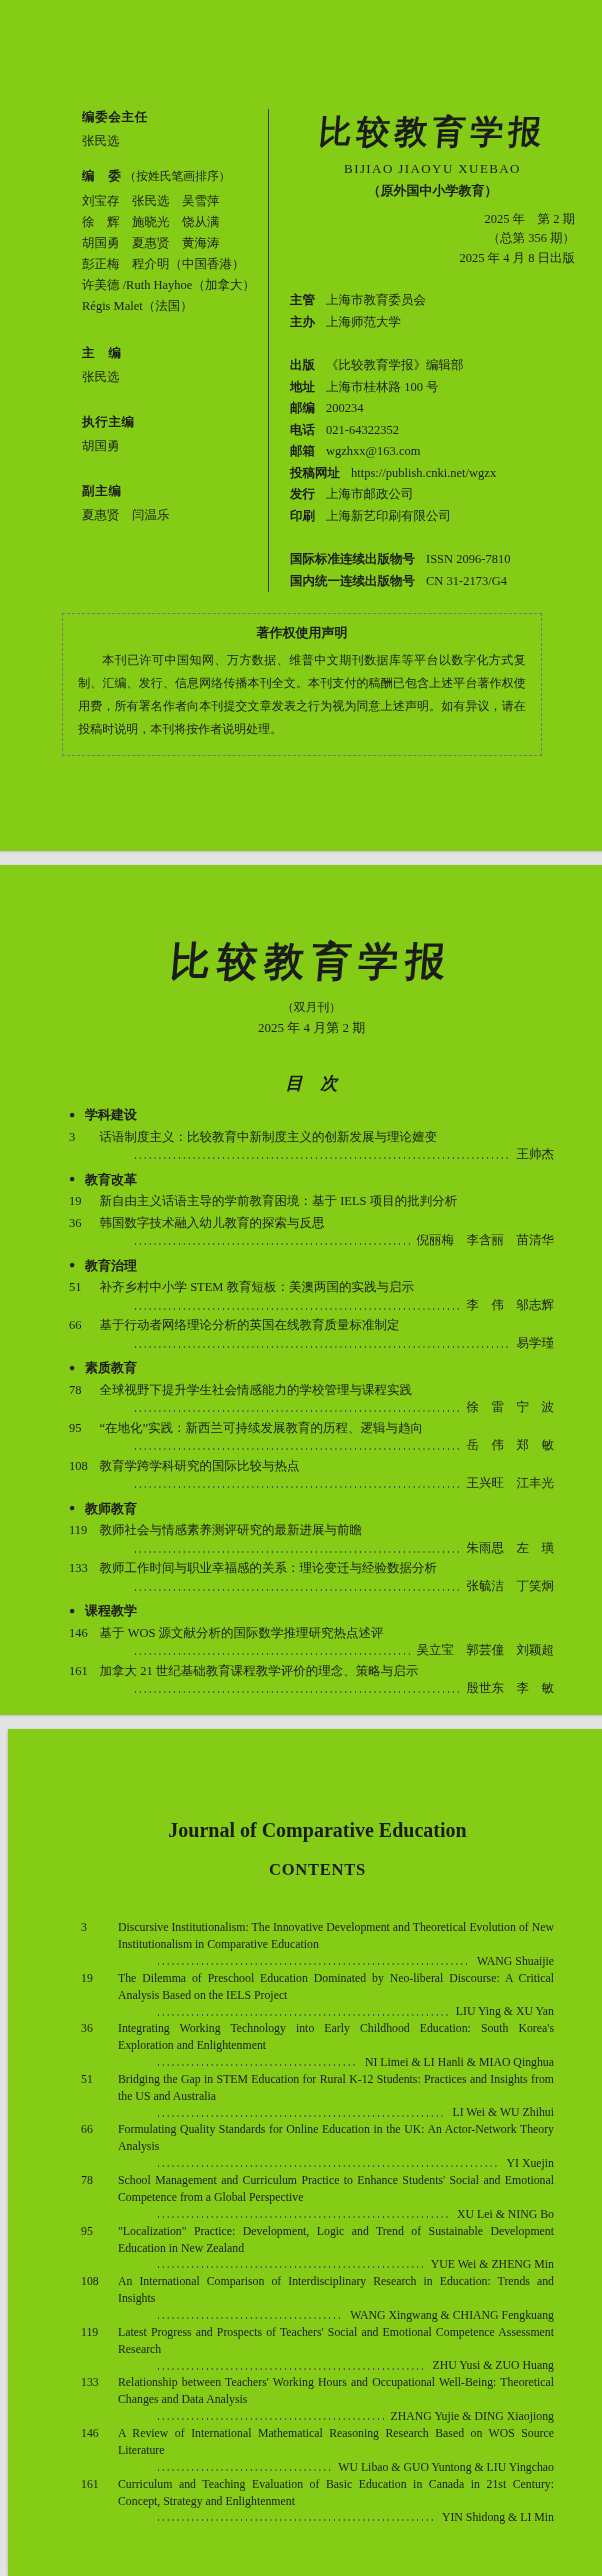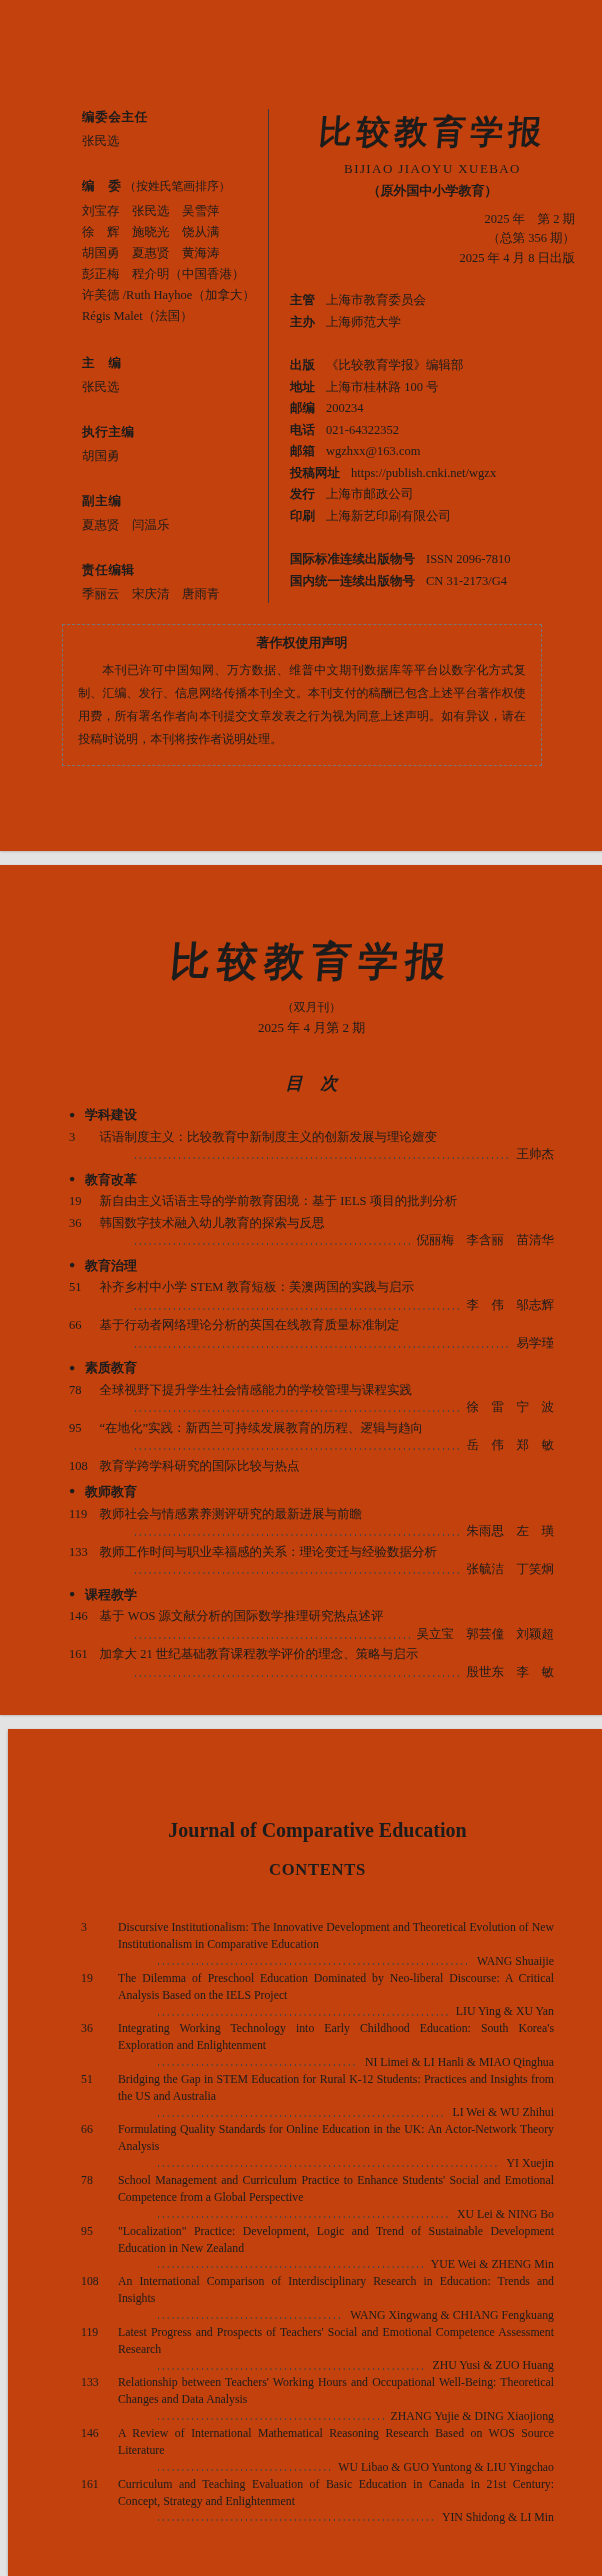--- a/index.html
+++ b/index.html
@@ -1,30 +1,30 @@
 <!DOCTYPE html>
 <html style="font-size:11px"><head>
 <meta charset="utf-8">
 <style>
   html,body{margin:0;padding:0;background:#e3e3e3;}
   body{width:603px;font-family:"Liberation Serif","DejaVu Serif",serif;color:#1c1c1c;}
   .canvas{width:603px;}
-  .page{background:#c2410c;box-shadow:0 0.7px 2.8px rgba(0,0,0,.28);overflow:hidden;box-sizing:border-box;}
+  .page{background:#84cc16;box-shadow:0 0.7px 2.8px rgba(0,0,0,.28);overflow:hidden;box-sizing:border-box;}
   .page-gap{height:14px;}
   #page1{height:851px;}
   #page2{height:850px;}
   #page3{height:847px;}
 
   
   .p1-cols{display:flex;padding:109px 28px 0 82px;align-items:stretch;}
   .p1-left{width:187px;flex:none;border-right:0.7px solid #3a3a3a;box-sizing:border-box;}
   .role-label{font-size:12.5px;font-weight:bold;font-family:"Liberation Sans","DejaVu Sans",sans-serif;letter-spacing:0.7px;}
   .role-label.inline{display:inline;}
   .role-names{font-size:12.5px;margin-top:7px;}
-  .committee{margin-top:28px;}
+  .committee{margin-top:18px;}
   .committee-note{font-size:11.8px;}
   .committee-row{font-size:12.5px;line-height:21px;}
   #committee-rows{margin-top:5.5px;}
   .role-block{margin-top:28px;}
 
   .p1-right{flex:1;padding-left:21px;}
   .calli{font-weight:900;transform:skewX(-5deg);font-family:"DejaVu Serif","Liberation Serif",serif;}
   .t1{font-size:33px;letter-spacing:4.9px;text-align:center;margin-top:1.4px;}
   .pinyin{text-align:center;font-size:13px;letter-spacing:1.4px;margin-top:5.5px;}
   .subtitle{text-align:center;font-size:13px;font-weight:bold;margin-top:5.5px;font-family:"Liberation Sans","DejaVu Sans",sans-serif;}
@@ -99,24 +99,20 @@
               <div class="role-names">张民选</div>
             </div>
             <div class="role-block">
               <div class="role-label">执行主编</div>
               <div class="role-names">胡国勇</div>
             </div>
             <div class="role-block">
               <div class="role-label">副主编</div>
               <div class="role-names">夏惠贤　闫温乐</div>
             </div>
-            <div class="role-block">
-              <div class="role-label">责任编辑</div>
-              <div class="role-names">季丽云　宋庆清　唐雨青</div>
-            </div>
           </div>
       </div>
 
       <div class="p1-right">
         <div class="calli t1">比较教育学报</div>
         <div class="pinyin">BIJIAO JIAOYU XUEBAO</div>
         <div class="subtitle">（原外国中小学教育）</div>
         <div class="issue-lines" id="issue-lines">
             <div class="issue-line">2025 年　第 2 期</div>
             <div class="issue-line">（总第 356 期）</div>
@@ -282,20 +278,24 @@
             <div class="toc-l2">
               <span class="dots"></span>
               <span class="toc-authors">岳　伟　郑　敏</span>
             </div>
           </div>
           <div class="toc-item">
             <div class="toc-l1">
               <span class="toc-page">108</span>
               <span class="toc-title">教育学跨学科研究的国际比较与热点</span>
             </div>
+            <div class="toc-l2">
+              <span class="dots"></span>
+              <span class="toc-authors">王兴旺　江丰光</span>
+            </div>
           </div>
         </div>
         <div class="toc-section">
           <div class="toc-sec-head">
             <span class="bullet">●</span>
             <span class="sec-name">教师教育</span>
           </div>
           <div class="toc-item">
             <div class="toc-l1">
               <span class="toc-page">119</span>

